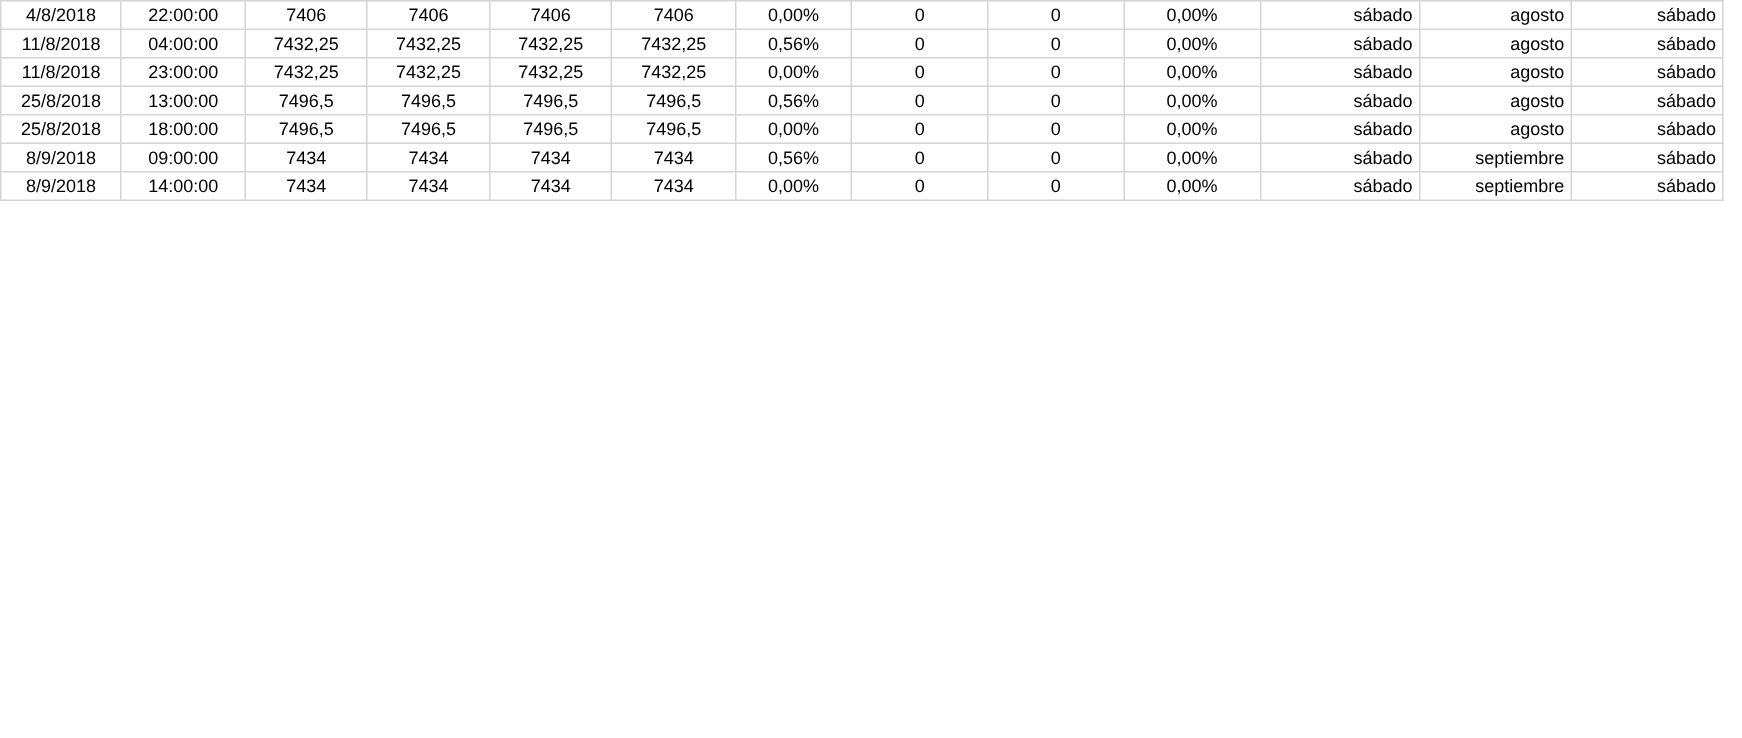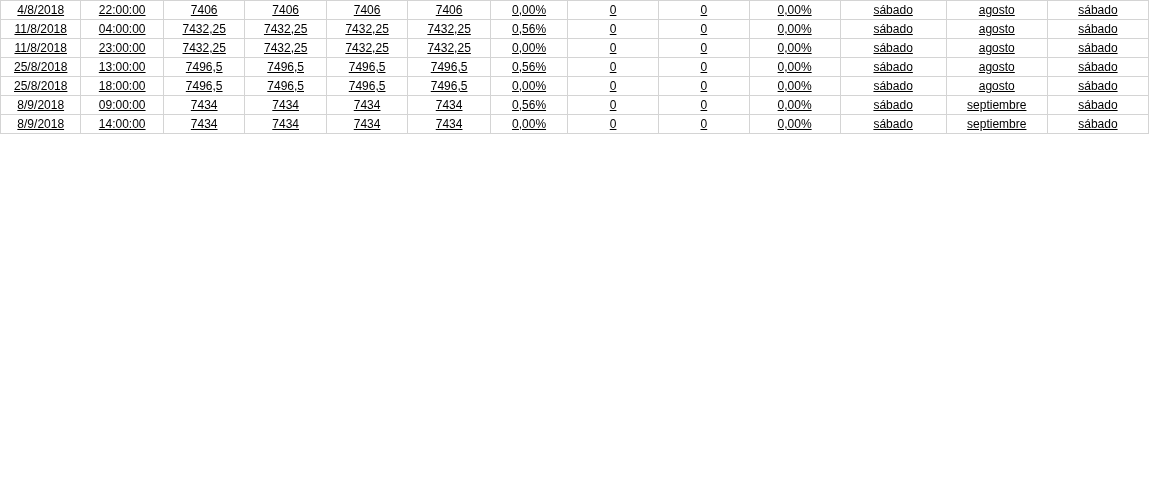--- a/index.html
+++ b/index.html
@@ -13,21 +13,20 @@
   body {
     font-family: "Liberation Sans", sans-serif;
     font-size: 12px;
     color: #000000;
   }
   .sheet {
     position: absolute;
     left: 0;
     top: 0;
     width: 1161px;
-    text-decoration: underline;
   }
   table.grid {
     border-collapse: collapse;
     table-layout: fixed;
     width: 1149px;
     margin: 0;
   }
   table.grid td {
     border: 1px solid #d4d4d4;
     border-top: none;
@@ -35,21 +34,21 @@
     padding: 0 4px;
     white-space: nowrap;
     overflow: hidden;
     font-size: 12px;
     line-height: 18px;
   }
   table.grid tr:first-child td {
     border-top: 1px solid #d4d4d4;
   }
   .c-text   { text-align: center; }
-  .c-left   { text-align: center; padding-left: 8px; }
+  .c-left   { text-align: right; padding-left: 8px; }
   
   col.w-date  { width: 78px; }
   col.w-time  { width: 80px; }
   col.w-n1    { width: 79px; }
   col.w-n2    { width: 79px; }
   col.w-n3    { width: 79px; }
   col.w-n4    { width: 80px; }
   col.w-p1    { width: 75px; }
   col.w-z1    { width: 88px; }
   col.w-z2    { width: 88px; }

